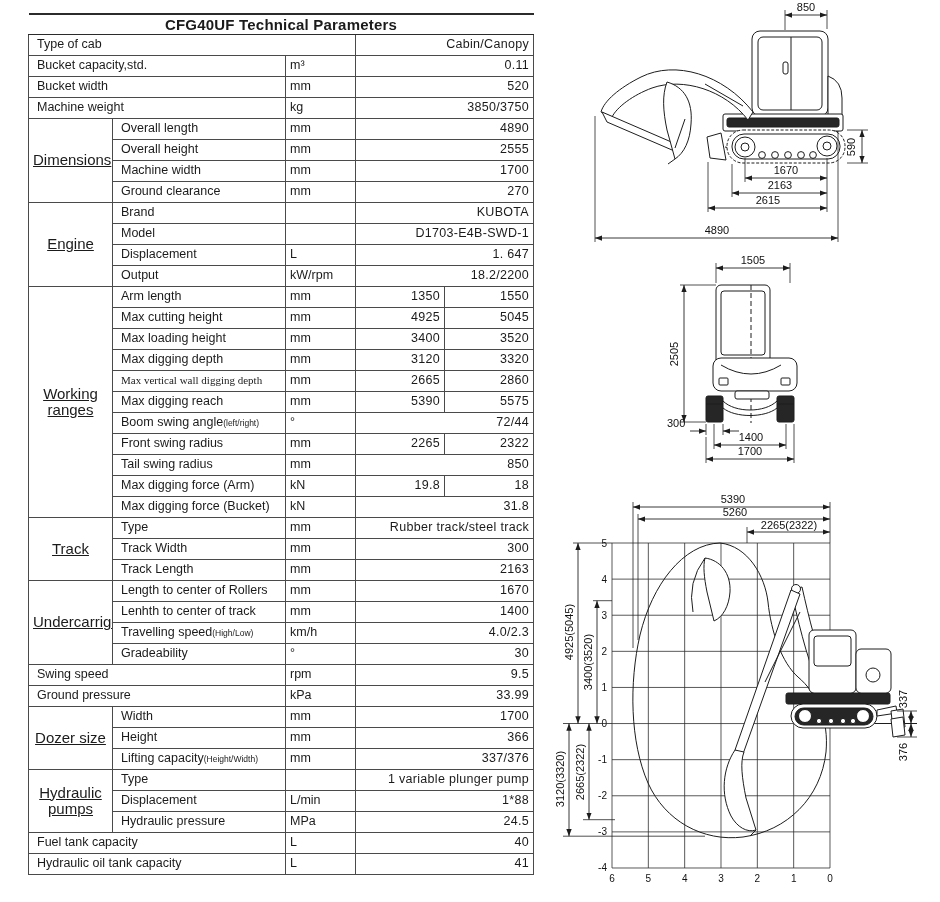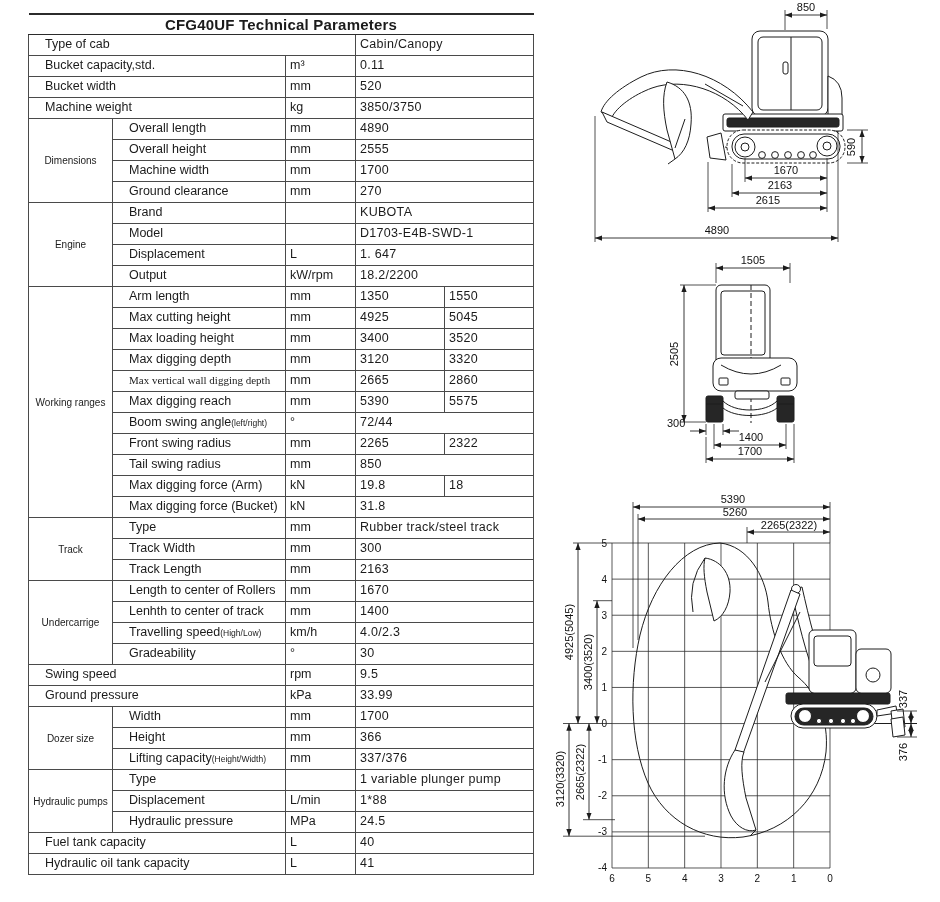--- a/index.html
+++ b/index.html
@@ -5,25 +5,25 @@
   html,body{margin:0;padding:0;background:#fff;}
   #canvas{position:relative;width:940px;height:902px;background:#fff;overflow:hidden;
           font-family:"Liberation Sans","DejaVu Sans",sans-serif;color:#1b1b1b;}
   
   #spec{position:absolute;left:28px;top:13px;width:505px;border-collapse:collapse;
         table-layout:fixed;border-top:2.5px solid #2b2b2b;border-bottom:1.5px solid #2b2b2b;}
   #spec td{border:1px solid #4a4a4a;height:20px;padding:0 4px;font-size:12.5px;
            line-height:1.05;vertical-align:middle;overflow:hidden;white-space:nowrap;}
   #spec td.title{border-left:none;border-right:none;border-top:none;border-bottom:1.5px solid #2b2b2b;
            font-weight:bold;font-size:15px;text-align:center;height:19px;letter-spacing:.2px;}
-  #spec td.cat{text-align:center;font-size:10px;white-space:normal;line-height:1.1;}
-  #spec td.lbl{text-align:left;padding-left:16px;}
+  #spec td.cat{text-align:center;font-size:15px;white-space:normal;line-height:1.1;text-decoration:underline;}
+  #spec td.lbl{text-align:left;padding-left:8px;}
   #spec td.lbl.tight{font-size:11px;font-family:Liberation Serif, serif;}
   #spec td.unit{text-align:left;}
-  #spec td.val{text-align:left;letter-spacing:.3px;}
+  #spec td.val{text-align:right;letter-spacing:.3px;}
   #spec .note{font-size:8.5px;letter-spacing:0;}
   
   .diag{position:absolute;}
   .ln{stroke:#1d1d1d;stroke-width:1;fill:none;}
   .fw{stroke:#1d1d1d;stroke-width:1;fill:#fff;}
   .fd{stroke:#1d1d1d;stroke-width:1;fill:#262626;}
   .dim{stroke:#232323;stroke-width:0.9;fill:none;}
   .ext{stroke:#232323;stroke-width:0.8;fill:none;}
   .grid{stroke:#2e2e2e;stroke-width:0.8;fill:none;}
   text.dt{font-family:"Liberation Sans","DejaVu Sans",sans-serif;font-size:11px;fill:#111;}

